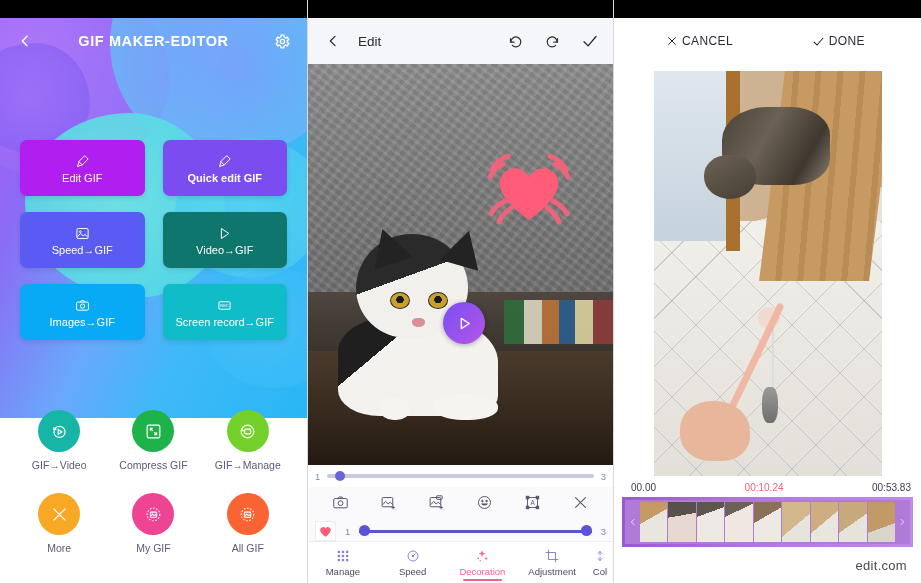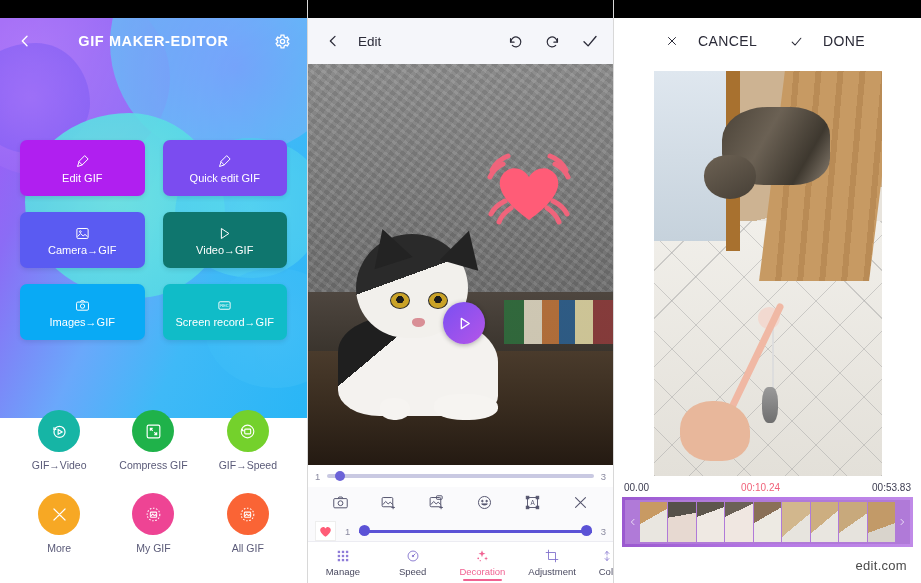--- a/index.html
+++ b/index.html
@@ -41,21 +41,21 @@
   .gear{ width:22px;height:22px; display:flex;align-items:center;justify-content:center;cursor:pointer; }
 
   .tilegrid{ position:absolute; z-index:4; left:0; top:140px; width:307px;
              display:grid; grid-template-columns:1fr 1fr; gap:16px 18px; padding:0 20px; }
   .tile{ height:56px; border-radius:7px; display:flex; flex-direction:column;
          align-items:center; justify-content:center; gap:2px; cursor:pointer;
          box-shadow:0 2px 5px rgba(0,0,0,.10); }
   .tile .tlabel{ color:#fff; font-size:11px; }
   .tile .ticon{ height:18px; display:flex; align-items:center; }
   .t-edit{ background:#b01ff0; }
-  .t-quick{ background:#7b4cf0; }
+  .t-quick{ background:#7b4cf0;font-weight:bold; }
   .t-img{ background:#5a5bf2; }
   .t-vid{ background:#0f766e; }
   .t-cam{ background:#09aaf5; }
   .t-rec{ background:#10bcc8; }
 
   .circlegrid{ position:absolute; z-index:4; left:0; top:410px; width:307px;
                display:grid; grid-template-columns:1fr 1fr 1fr; row-gap:22px; padding:0 12px; }
   .citem{ display:flex; flex-direction:column; align-items:center; gap:7px; cursor:pointer; }
   .circ{ width:42px;height:42px; border-radius:50%; display:flex;align-items:center;justify-content:center; }
   .clabel{ font-size:10.5px; color:#5a5a78; }
@@ -143,25 +143,25 @@
   .mid-spacer{ height:16px; background:#fafafc; }
 
   .bottom-nav{ position:absolute; left:0; bottom:0; width:100%; height:42px;
                background:#fff; border-top:1px solid #ececf2; display:flex; align-items:center; }
   .bn-item{ flex:1; display:flex; flex-direction:column; align-items:center; gap:3px;
             cursor:pointer; position:relative; height:100%; justify-content:center; }
   .bn-label{ font-size:9.5px; color:#4a4a60; white-space:nowrap; }
   .bn-item.active .bn-label{ color:#f06292; }
   .bn-item.active::after{ content:""; position:absolute; bottom:2px; left:22%; width:56%;
                           height:2px; background:#f06292; border-radius:1px; }
-  .bn-item.clipped{ flex:0 0 26px; align-items:flex-end; overflow:hidden; }
+  .bn-item.clipped{ flex:0 0 26px; align-items:center; overflow:hidden; }
 
   
   .r-top{ height:46px; display:flex; align-items:center; background:#fff; }
-  .r-btn{ display:flex; align-items:center; gap:20px; cursor:pointer; font-size:14px;
+  .r-btn{ display:flex; align-items:center; gap:4px; cursor:pointer; font-size:12px;
           color:#2b2b38; letter-spacing:.4px;justify-content:center; }
   .r-cancel{ margin-left:52px; }
   .r-done{ margin-left:auto; margin-right:56px; }
 
   .r-video{ position:relative; margin:7px auto 0; width:228px; height:405px;
             overflow:hidden; background:#c9b193; }
   .rv-floor{ position:absolute; inset:0;
              background:linear-gradient(165deg,#cdb392 0 38%,#e8e4dd 38% 100%); }
   .rv-tiles{ position:absolute; left:0; right:0; top:150px; bottom:0;
              background:
@@ -185,21 +185,21 @@
   .rv-hand{ position:absolute; left:26px; top:330px; width:70px; height:60px;
             border-radius:46% 50% 40% 44%; background:#e8b79b; }
   .rv-string{ position:absolute; left:118px; top:252px; width:2px; height:76px;
               background:#ddd; }
   .rv-toy{ position:absolute; left:104px; top:236px; width:22px; height:22px;
            border-radius:50%; background:#f2d9d0; }
   .rv-lure{ position:absolute; left:108px; top:316px; width:16px; height:36px;
             background:linear-gradient(180deg,#9a9a9a,#6f6f6f); border-radius:40%; }
 
   .times{ display:flex; align-items:center; padding:6px 10px 4px; }
-  .t-start{ font-size:10px; color:#3b3b50; }
+  .t-start{ font-size:10px; color:#3b3b50;margin-left:7px; }
   .t-cur{ flex:1; text-align:center; font-size:10px; color:#f0637a; }
   .t-end{ font-size:10px; color:#3b3b50; }
 
   .timeline{ margin:0 8px; height:50px; border:3px solid; border-image:linear-gradient(90deg,#9b59d0,#b678e6,#c08ae8) 1;
              background:#b07ad8; border-radius:4px; display:flex; align-items:stretch;
              position:relative; overflow:hidden; padding:2px; gap:1px; cursor:pointer; }
   .tl-handle{ width:12px; display:flex; align-items:center; justify-content:center;
               color:#fff; font-size:13px; flex:0 0 12px; }
   .tl-frames{ flex:1; display:flex; gap:1px; }
   .tl-f{ flex:1; background-size:cover; }
@@ -259,21 +259,21 @@
         <span class="tlabel">Quick edit GIF</span>
       </div>
       <div class="tile t-img">
         <div class="ticon">
           <svg width="15" height="15" viewBox="0 0 24 24" fill="none" stroke="#fff" stroke-width="1.6">
             <rect x="3" y="4" width="18" height="16" rx="2"></rect>
               <circle cx="8.5" cy="9" r="1.4"></circle>
             <path d="M4 17l5-5 4 4 3-2.5 4 3.5"></path>
             </svg>
         </div>
-        <span class="tlabel">Camera→GIF</span>
+        <span class="tlabel">Speed→GIF</span>
       </div>
       <div class="tile t-vid">
         <div class="ticon">
           <svg width="15" height="15" viewBox="0 0 24 24" fill="none" stroke="#fff" stroke-width="1.6" stroke-linejoin="round">
               <path d="M7 4l12 8-12 8z"></path>
             </svg>
         </div>
         <span class="tlabel">Video→GIF</span>
       </div>
       <div class="tile t-cam">
@@ -318,21 +318,21 @@
         <span class="clabel">Compress GIF</span>
       </div>
       <div class="citem">
         <div class="circ c-gi">
           <svg width="19" height="19" viewBox="0 0 24 24" fill="none" stroke="#fff" stroke-width="1.4">
             <circle cx="12" cy="12" r="8"></circle>
               <rect x="8.5" y="9" width="7.5" height="6" rx="1"></rect>
             <path d="M5.5 8.5v2.5H8"></path>
             </svg>
         </div>
-        <span class="clabel">GIF→Speed</span>
+        <span class="clabel">GIF→Manage</span>
       </div>
       <div class="citem">
         <div class="circ c-more">
           <svg width="19" height="19" viewBox="0 0 24 24" fill="none" stroke="#fff" stroke-width="1.5" stroke-linecap="round">
               <path d="M5 5l9 9M19 5l-9 9"></path>
               <path d="M14 14l5 5M10 14l-5 5"></path>
             </svg>
         </div>
         <span class="clabel">More</span>
       </div>

